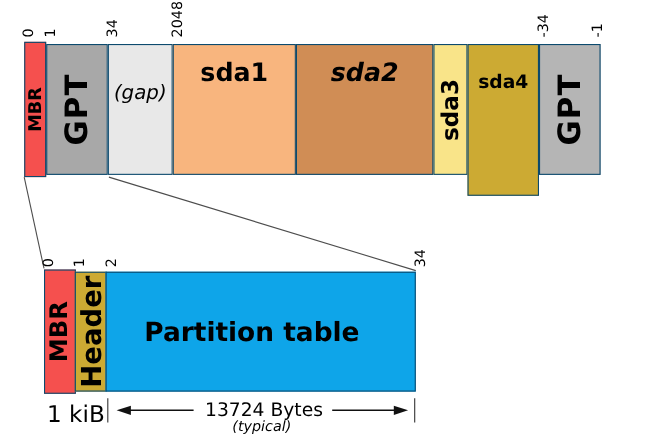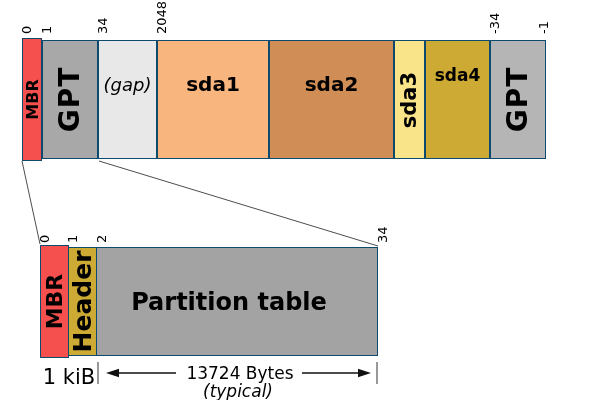--- a/index.html
+++ b/index.html
@@ -20,39 +20,39 @@
     transform:rotate(-90deg); transform-origin:left bottom; color:#000;
   }
   .ann { position:absolute; text-align:center; }
   
   .s-mbr1  { left:22px;  top:38px; width:20px;  height:123px; }
   .s-gpt1  { left:42px;  top:40px; width:56px;  height:119px; }
   .s-gap   { left:98px;  top:40px; width:59px;  height:119px; }
   .s-sda1  { left:157px; top:40px; width:112px; height:119px; }
   .s-sda2  { left:269px; top:40px; width:125px; height:119px; }
   .s-sda3  { left:394px; top:40px; width:31px;  height:119px; }
-  .s-sda4  { left:425px; top:40px; width:65px;  height:119px; }
+  .s-sda4  { left:425px; top:40px; width:65px;  height:138px; }
   .s-gpt2  { left:490px; top:40px; width:56px;  height:119px; }
   .s-mbr1 .lbl { font-size:16px; }
   .s-gpt1 .lbl, .s-gpt2 .lbl { font-size:28px; letter-spacing:1px; }
   .s-gap  .lbl { font-size:18px; font-weight:normal; font-style:italic; padding-top:33px; }
-  .s-sda1 .lbl, .s-sda2 .lbl { font-size:20px; padding-top:31px; }
+  .s-sda1 .lbl, .s-sda2 .lbl { font-size:23px; padding-top:13px; }
   .s-sda3 .lbl { font-size:21px; }
   .s-sda4 .lbl { font-size:17px; padding-top:24px; }
   
   .s-mbr2  { left:40px; top:245px; width:29px;  height:113px; }
   .s-hdr   { left:68px; top:247px; width:29px;  height:109px; }
   .s-ptbl  { left:96px; top:247px; width:282px; height:109px; }
   .s-mbr2 .lbl { font-size:22px; }
   .s-hdr  .lbl { font-size:25px; }
   .s-ptbl .lbl { font-size:24px; padding-right:16px; }
   
   .a-kib     { left:40px;  top:365px; width:58px;  font-size:21px; }
   .a-bytes   { left:160px; top:363px; width:160px; font-size:17px; }
-  .a-typical { left:160px; top:381px; width:156px; font-size:17px; font-style:italic; }
+  .a-typical { left:160px; top:381px; width:156px; font-size:13px; font-style:italic; }
 </style>
 </head>
 <body>
 
 <div class="canvas">
 
   <svg class="overlay" viewBox="0 0 600 400">
     <line x1="22" y1="161" x2="40" y2="244" stroke="#4d4d4d" stroke-width="1"></line>
     <line x1="99" y1="161" x2="378" y2="246" stroke="#4d4d4d" stroke-width="1"></line>
     <line x1="98" y1="362" x2="98" y2="384" stroke="#333" stroke-width="1"></line>
@@ -69,21 +69,21 @@
     </div>
     <div class="seg s-gpt1" style="background-color: rgb(168, 168, 168);">
       <span class="lbl vert">GPT</span>
     </div>
     <div class="seg s-gap topalign" style="background-color: rgb(232, 232, 232);">
       <span class="lbl">(gap)</span>
     </div>
     <div class="seg s-sda1 topalign" style="background-color: rgb(248, 181, 126);">
       <span class="lbl">sda1</span>
     </div>
-    <div class="seg s-sda2 topalign" style="background-color: rgb(208, 141, 85);">
+    <div class="seg s-sda2 topalign" style="background-color: rgb(208, 141, 85); font-style: italic;">
       <span class="lbl">sda2</span>
     </div>
     <div class="seg s-sda3" style="background-color: rgb(249, 228, 137);">
       <span class="lbl vert">sda3</span>
     </div>
     <div class="seg s-sda4 topalign" style="background-color: rgb(204, 170, 51);">
       <span class="lbl">sda4</span>
     </div>
     <div class="seg s-gpt2" style="background-color: rgb(181, 181, 181);">
       <span class="lbl vert">GPT</span>
@@ -97,21 +97,21 @@
   <span class="vtick" style="left:501px; top:21px;">-34</span>
   <span class="vtick" style="left:550px; top:21px;">-1</span>
 
   <div class="bar">
     <div class="seg s-mbr2" style="background-color: rgb(245, 80, 78);">
       <span class="lbl vert">MBR</span>
     </div>
     <div class="seg s-hdr" style="background-color: rgb(204, 170, 51);">
       <span class="lbl vert">Header</span>
     </div>
-    <div class="seg s-ptbl" style="background-color: #a3a3a3;">
+    <div class="seg s-ptbl" style="background-color: #0ea5e9;">
       <span class="lbl">Partition table</span>
     </div>
   </div>
 
   <span class="vtick" style="left:51px;  top:230px;">0</span>
   <span class="vtick" style="left:79px;  top:230px;">1</span>
   <span class="vtick" style="left:108px; top:230px;">2</span>
   <span class="vtick" style="left:389px; top:230px;">34</span>
 
   <div class="ann a-kib">1 kiB</div>

